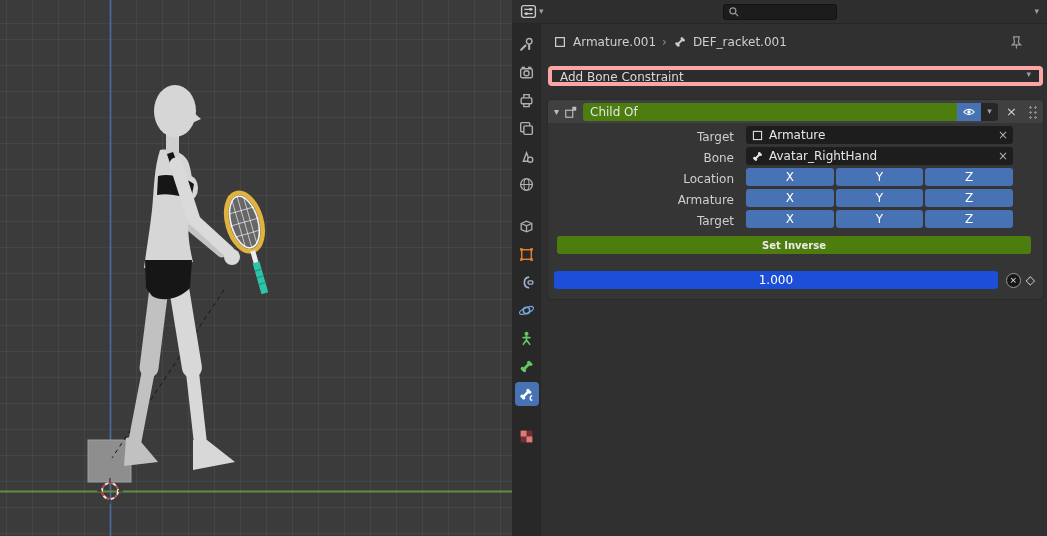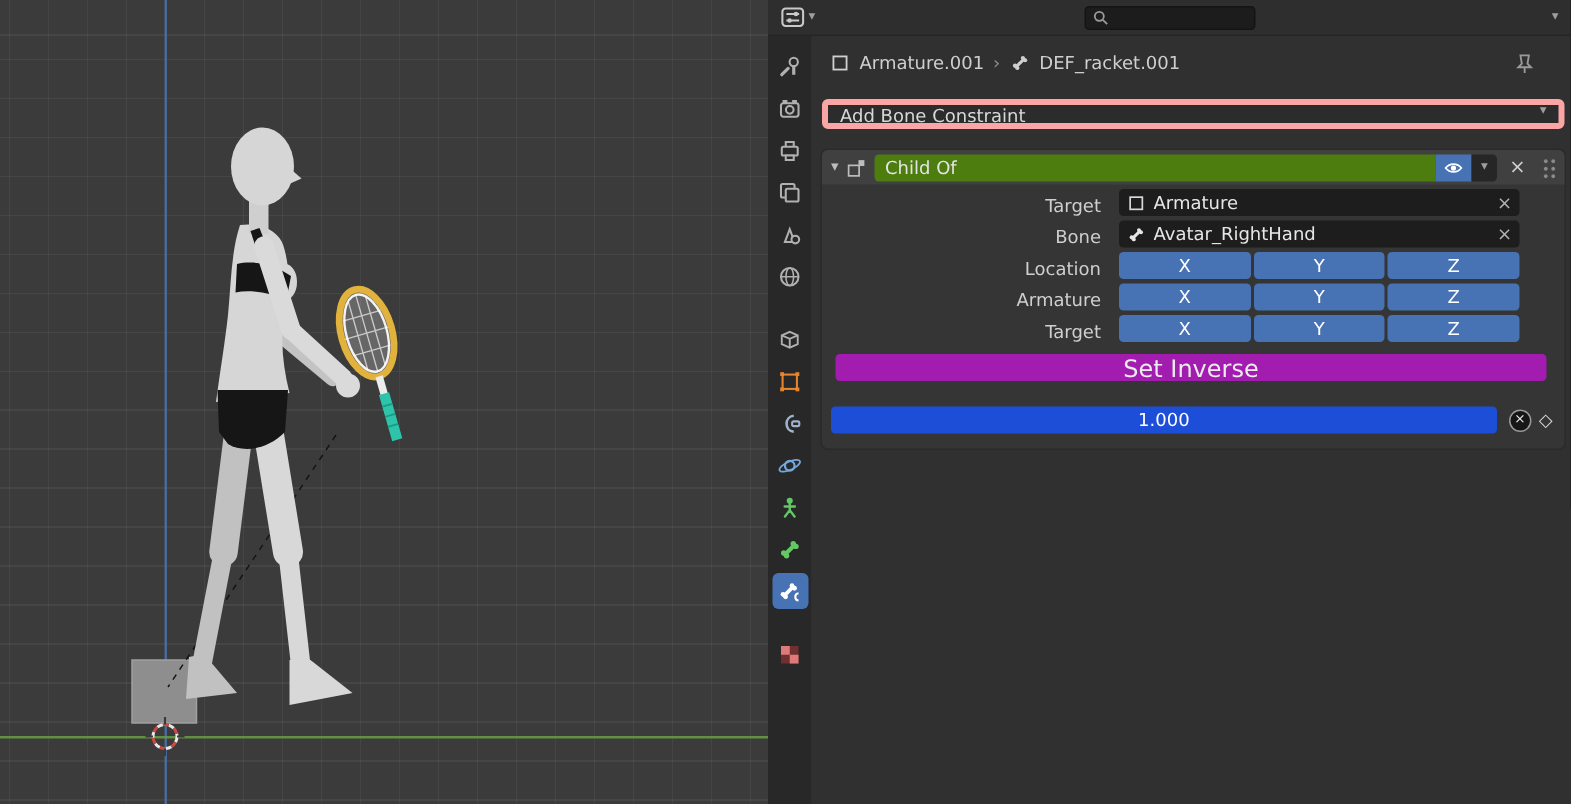--- a/index.html
+++ b/index.html
@@ -75,21 +75,21 @@
   .prow { display:flex; align-items:flex-end; height:18px; margin:3px 30px 3px 6px; }
   .plabel { width:192px; text-align:right; padding-right:12px; color:#cfcfcf; font-size:12px; flex:0 0 auto; }
   .pfield { flex:1; background:#1d1d1d; height:18px; border-radius:3px; display:flex; align-items:center; padding:0 5px; gap:5px; color:#e6e6e6; font-size:12px; }
   .pfield .fval { flex:1; overflow:hidden; white-space:nowrap; }
   .fx { color:#b0b0b0; font-size:12px; line-height:1; }
 
   .axis-group { flex:1; display:flex; gap:2px; }
   .axis-btn { flex:1; height:18px; background:#4772b3; border-radius:3px; color:#fff; font-size:12px; display:flex; align-items:center; justify-content:center; }
 
   .inverse-row { display:flex; gap:6px; margin:8px 12px 0 9px; }
-  .inv-btn { flex:1; height:18px; background:#a21caf; border-radius:3px; color:#ebebeb; font-size:16px; display:flex; align-items:center; justify-content:center; }
+  .inv-btn { flex:1; height:18px; background:#4d7c0f; border-radius:3px; color:#ebebeb; font-size:10px; display:flex; align-items:center; justify-content:center;font-weight:bold; }
 
   .influence-row { display:flex; align-items:center; height:18px; margin:17px 8px 2px 6px; }
   .slider { flex:1; height:18px; background:#1d4ed8; border-radius:3px; color:#fff; font-size:12px; display:flex; align-items:center; justify-content:center; }
   .dec-x { width:15px; height:15px; margin-left:8px; border-radius:50%; background:#161616; border:1px solid #9a9a9a; color:#e8e8e8; font-size:9px; display:flex; align-items:center; justify-content:center; line-height:1; }
   .dec-diamond { margin-left:5px; color:#d8d8d8; font-size:12px; line-height:1; }
 
   svg.ic { display:block; }
 </style>
 </head>
 <body>

